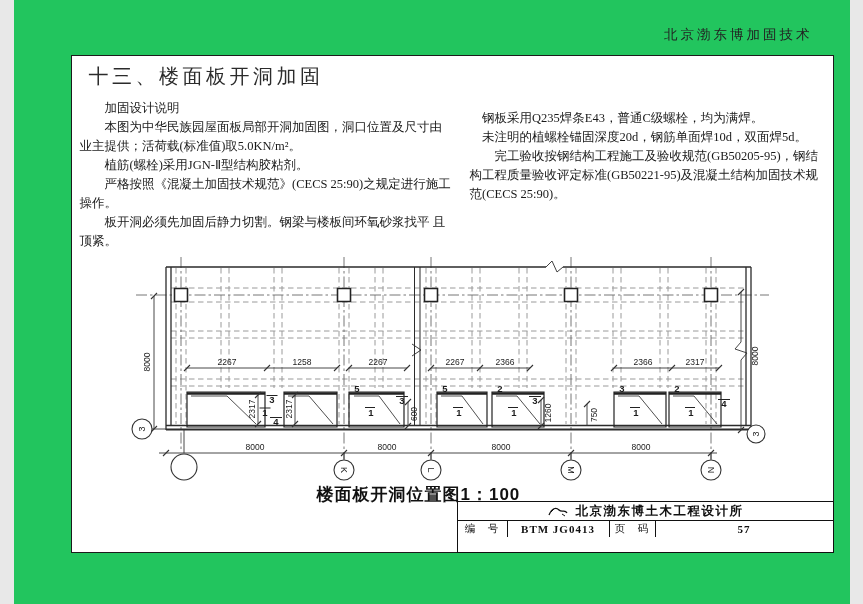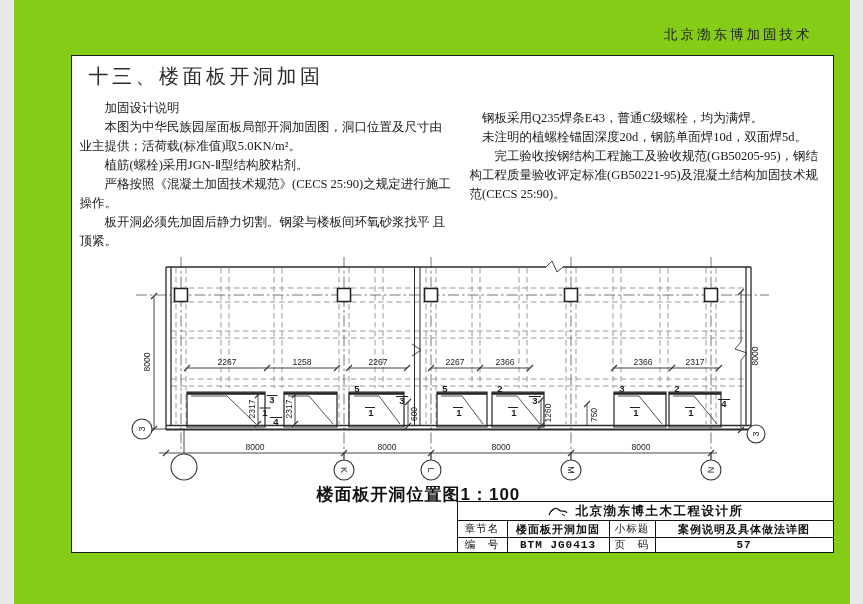--- a/index.html
+++ b/index.html
@@ -1,17 +1,17 @@
 <!DOCTYPE html>
 <html><head>
 <meta charset="utf-8">
 <style>
   html,body{margin:0;padding:0;background:#e8e8e8;}
   .page{
-    position:relative;width:836px;height:604px;background:#84cc16;
+    position:relative;width:836px;height:604px;background:#22c55e;
     font-family:"Liberation Serif",serif;color:#1a1a1a;overflow:hidden;
     margin:0 auto;
   }
   .header{
     position:absolute;top:26px;right:37px;font-size:13.5px;letter-spacing:3px;color:#222;
   }
   .frame{
     position:absolute;left:57px;top:55px;width:763px;height:498px;
     border:1.6px solid #1c1c1c;box-sizing:border-box;background:#fff;
   }
@@ -32,21 +32,21 @@
   svg.plan text{
     font-family:"Liberation Sans",sans-serif;fill:#1c1c1c;
   }
   .t-dim{font-size:8.5px;}
   .t-mark{font-size:9.5px;font-weight:bold;}
   .t-bub{font-size:9px;}
   
   .tb{
     position:absolute;left:443px;top:501px;width:377px;height:52px;box-sizing:border-box;
     border:1.6px solid #111;background:#fff;
-    font-family:Liberation Mono, monospace;color:#111;
+    font-family:Liberation Serif, serif;color:#111;
     display:grid;grid-template-rows:19px 16px 1fr;
   }
   .tb-company{
     display:flex;align-items:center;justify-content:center;gap:7px;
     border-bottom:1.3px solid #111;font-size:12.5px;font-weight:bold;letter-spacing:1.5px;
   }
   .tb-row{display:grid;grid-template-columns:49px 102px 46px 1fr;}
   .tb-row + .tb-row{border-top:1.3px solid #111;}
   .tb-cell{
     display:flex;align-items:center;justify-content:center;
@@ -196,26 +196,20 @@
 
   <div class="tb">
     <div class="tb-company">
       <svg width="22" height="13" viewBox="0 0 22 13">
         <path d="M2,10 C5,3 9,2 12,5 S18,4 20,8" stroke="#111" stroke-width="1.3" fill="none"></path>
         <path d="M4,7 l3,-3 M15,9 l3,2" stroke="#111" stroke-width="1" fill="none"></path>
       </svg>
       <span>北京渤东博土木工程设计所</span>
     </div>
     <div class="tb-row">
-      <div class="tb-cell">章节名</div>
-      <div class="tb-cell tb-val">楼面板开洞加固</div>
-      <div class="tb-cell">小标题</div>
-      <div class="tb-cell tb-val">案例说明及具体做法详图</div>
-    </div>
-    <div class="tb-row">
       <div class="tb-cell">编　号</div>
       <div class="tb-cell tb-val">BTM JG0413</div>
       <div class="tb-cell">页　码</div>
       <div class="tb-cell tb-val">57</div>
     </div>
   </div>
 
 </div>
 
 </body></html>

